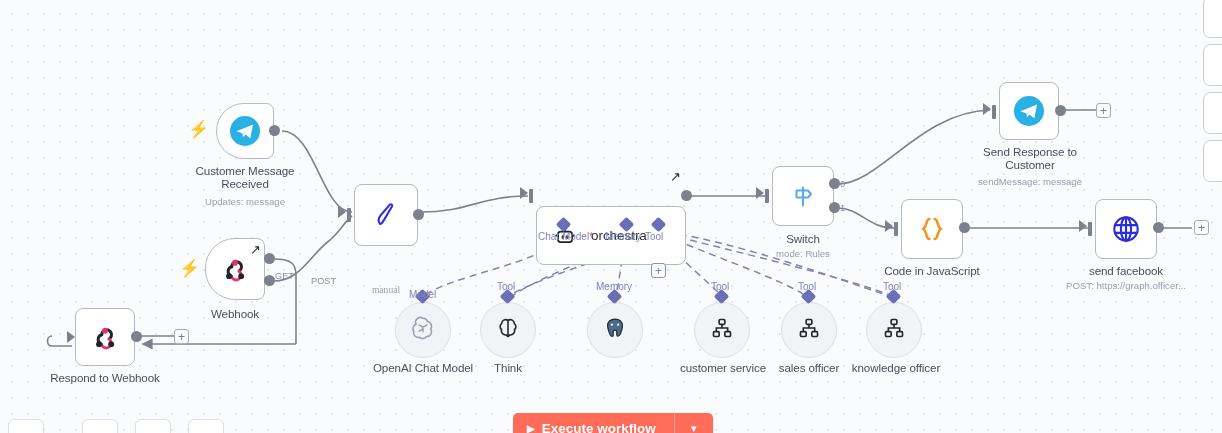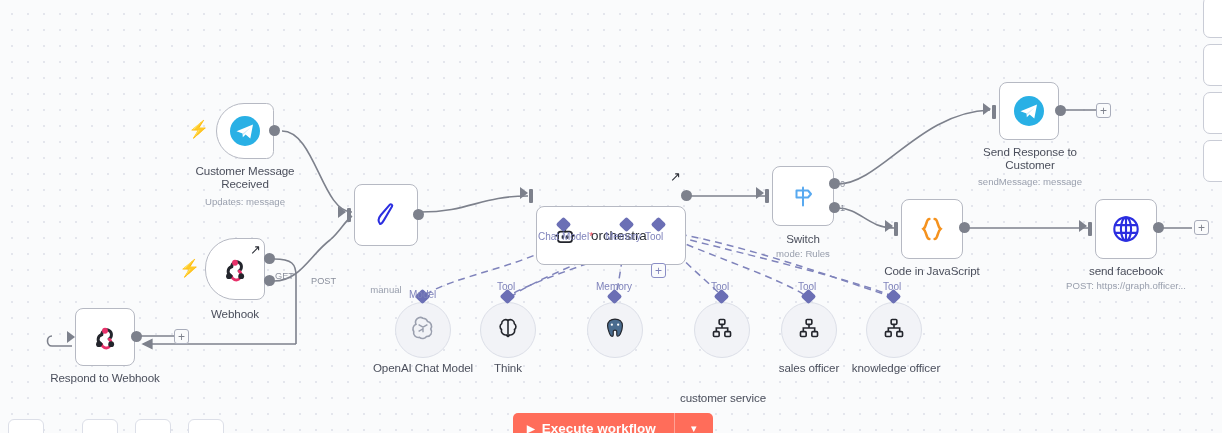--- a/index.html
+++ b/index.html
@@ -265,21 +265,21 @@
   <div class="node" style="left:354px; top:184px; width:64px; height:62px;">
     <span class="ic">
       <svg width="34" height="34" viewBox="0 0 32 32">
         <path d="M10.5 24.5 C8.4 22.1 8.9 18.8 11.2 16 L19.4 6.5 C20.6 5.1 22.6 6.5 21.6 8.1 L14.2 20.6 C12.6 23.3 11.7 24.6 10.5 24.5 Z" fill="none" stroke="#2b2ee0" stroke-width="1.9" stroke-linejoin="round"></path>
       </svg>
     </span>
   </div>
   <div class="inbar" style="left:347px; top:208px;"></div>
   <div class="inarrow" style="left:338px; top:206px;"></div>
   <div class="dot" style="left:413px; top:209px;"></div>
-  <div class="nsub" style="left:318px; top:284px; width:136px;">manual</div>
+  <div class="nsub" style="left:318px; top:284px; width:136px;font-family:Liberation Serif, serif;">manual</div>
 
   <div class="node wide" style="left:536px; top:166px; width:150px; height:59px; padding-left:14px;margin-top:40px;">
     <span class="ic" style="margin-right:12px;">
       <svg width="28" height="28" viewBox="0 0 32 32">
         <rect x="8" y="11" width="16" height="12" rx="3" fill="none" stroke="#23252c" stroke-width="2"></rect>
         <rect x="12.2" y="15" width="2.8" height="4.2" rx="1" fill="#23252c"></rect>
         <rect x="17.2" y="15" width="2.8" height="4.2" rx="1" fill="#23252c"></rect>
         <path d="M16 11 L16 6.8" stroke="#23252c" stroke-width="2" stroke-linecap="round"></path>
         <circle cx="16" cy="5.6" r="1.9" fill="none" stroke="#23252c" stroke-width="2"></circle>
         <path d="M5.6 15.5 L8 15.5 M24 15.5 L26.4 15.5" stroke="#23252c" stroke-width="2" stroke-linecap="round"></path>
@@ -406,21 +406,21 @@
       <svg width="26" height="26" viewBox="0 0 32 32">
         <rect x="12.5" y="5.5" width="7" height="6" rx="1.2" fill="none" stroke="#23252c" stroke-width="2"></rect>
         <rect x="5.5" y="20.5" width="7" height="6" rx="1.2" fill="none" stroke="#23252c" stroke-width="2"></rect>
         <rect x="19.5" y="20.5" width="7" height="6" rx="1.2" fill="none" stroke="#23252c" stroke-width="2"></rect>
         <path d="M16 11.5 V16 M9 20.5 V16 H23 V20.5" fill="none" stroke="#23252c" stroke-width="2"></path>
       </svg>
     </span>
   </div>
   <div class="diamond" style="left:716px; top:291px;"></div>
   <div class="porttag" style="left:711px; top:281px;">Tool</div>
-  <div class="nlabel" style="left:665px; top:361px; width:116px;margin-top:30px;">customer service</div>
+  <div class="nlabel" style="left:665px; top:361px; width:116px;">customer service</div>
 
   <div class="subnode" style="left:781px; top:302px;">
     <span class="ic">
       <svg width="26" height="26" viewBox="0 0 32 32">
         <rect x="12.5" y="5.5" width="7" height="6" rx="1.2" fill="none" stroke="#23252c" stroke-width="2"></rect>
         <rect x="5.5" y="20.5" width="7" height="6" rx="1.2" fill="none" stroke="#23252c" stroke-width="2"></rect>
         <rect x="19.5" y="20.5" width="7" height="6" rx="1.2" fill="none" stroke="#23252c" stroke-width="2"></rect>
         <path d="M16 11.5 V16 M9 20.5 V16 H23 V20.5" fill="none" stroke="#23252c" stroke-width="2"></path>
       </svg>
     </span>

